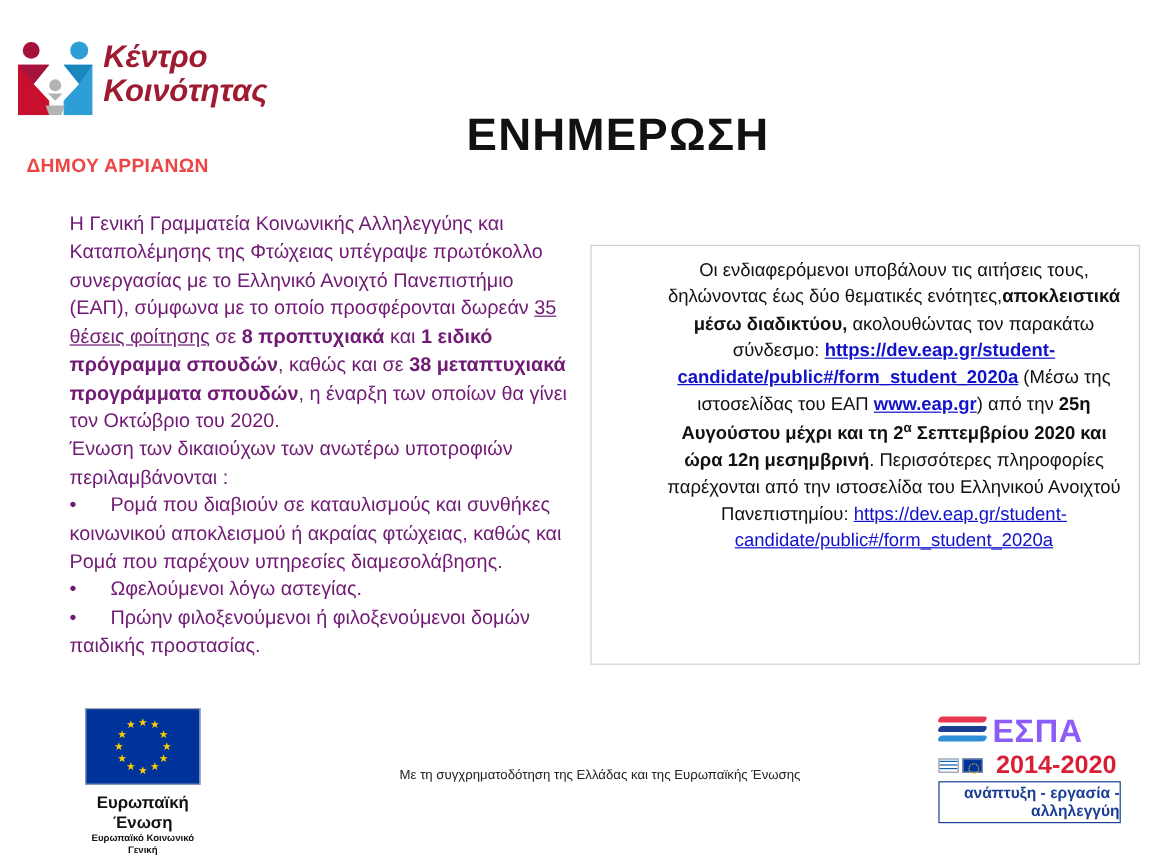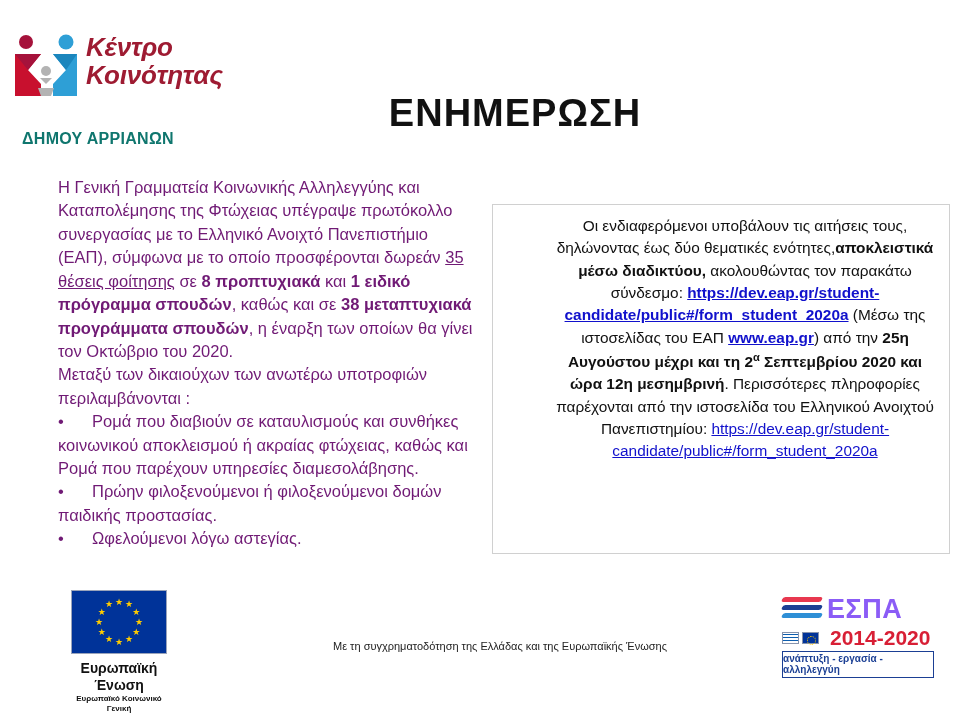--- a/index.html
+++ b/index.html
@@ -50,21 +50,21 @@
     white-space: nowrap;
   }
   .logo-wordmark .l2 { display: block; }
 
   .municipality {
     position: absolute;
     left: 22px;
     top: 130px;
     font-size: 16px;
     font-weight: bold;
-    color: #0f766e;
+    color: #ef4444;
     letter-spacing: 0.3px;
   }
 
   
   .main-title {
     position: absolute;
     left: 300px;
     top: 92px;
     width: 430px;
     text-align: center;
@@ -271,23 +271,23 @@
     font-weight: bold;
     color: #d81f35;
     letter-spacing: 0px;
     line-height: 22px;
     margin-left: 11px;
   }
   .espa-tag {
     margin-top: 2px;
     border: 1px solid #1b3f94;
     color: #1b3f94;
-    font-size: 10px;
-    font-weight: bold;
-    text-align: left;
+    font-size: 13px;
+    font-weight: bold;
+    text-align: right;
     padding: 1px 0 2px 0;
     width: 152px;
     box-sizing: border-box;
   }
 </style>
 </head>
 <body>
 
 <div class="slide">
 
@@ -315,25 +315,25 @@
     </div>
   </div>
 
   <div class="municipality">ΔΗΜΟΥ ΑΡΡΙΑΝΩΝ</div>
 
   <div class="main-title">ΕΝΗΜΕΡΩΣΗ</div>
 
   <div class="left-body">
     <p><span>Η Γενική Γραμματεία Κοινωνικής Αλληλεγγύης και Καταπολέμησης της Φτώχειας υπέγραψε πρωτόκολλο συνεργασίας με το Ελληνικό Ανοιχτό Πανεπιστήμιο (ΕΑΠ), σύμφωνα με το οποίο προσφέρονται δωρεάν </span><span class="u">35 θέσεις φοίτησης</span><span> σε </span><span class="b">8 προπτυχιακά</span><span> και </span><span class="b">1 ειδικό πρόγραμμα σπουδών</span><span>, καθώς και σε </span><span class="b">38 μεταπτυχιακά προγράμματα σπουδών</span><span>, η έναρξη των οποίων θα γίνει τον Οκτώβριο του 2020.</span></p>
 
-    <p>Μεταξύ των δικαιούχων των ανωτέρω υποτροφιών περιλαμβάνονται :</p>
+    <p>Ένωση των δικαιούχων των ανωτέρω υποτροφιών περιλαμβάνονται :</p>
 
     <p class="bullet-row"><span class="bdot">•</span><span>Ρομά που διαβιούν σε καταυλισμούς και συνθήκες   κοινωνικού αποκλεισμού ή ακραίας φτώχειας, καθώς και Ρομά που παρέχουν υπηρεσίες διαμεσολάβησης.</span></p>
+    <p class="bullet-row"><span class="bdot">•</span><span>Ωφελούμενοι λόγω αστεγίας.</span></p>
     <p class="bullet-row"><span class="bdot">•</span><span>Πρώην φιλοξενούμενοι ή φιλοξενούμενοι δομών παιδικής προστασίας.</span></p>
-    <p class="bullet-row"><span class="bdot">•</span><span>Ωφελούμενοι λόγω αστεγίας.</span></p>
   </div>
 
   <div class="info-box">
     <div class="info-box-inner"><span>Οι ενδιαφερόμενοι υποβάλουν τις αιτήσεις τους, δηλώνοντας έως δύο θεματικές ενότητες,</span><span class="b">αποκλειστικά  μέσω διαδικτύου,</span><span> ακολουθώντας τον παρακάτω σύνδεσμο: </span><span class="lnk">https://dev.eap.gr/student-candidate/public#/form_student_2020a</span><span> (Μέσω της ιστοσελίδας του ΕΑΠ </span><span class="lnk">www.eap.gr</span><span>) από την </span><span class="b">25η Αυγούστου μέχρι και τη  2</span><sup class="b">α</sup><span class="b"> Σεπτεμβρίου 2020 και ώρα 12η μεσημβρινή</span><span>. Περισσότερες πληροφορίες παρέχονται από την ιστοσελίδα του Ελληνικού Ανοιχτού Πανεπιστημίου: </span><span class="lnk-plain">https://dev.eap.gr/student-candidate/public#/form_student_2020a</span></div>
   </div>
 
   <div class="eu-block">
     <div class="eu-flag">
         <span class="eu-star" style="left: 42.5px; top: 6.5px; color: rgb(255, 204, 0);">★</span>
         <span class="eu-star" style="left: 52.5px; top: 9.17949px; color: rgb(255, 204, 0);">★</span>

